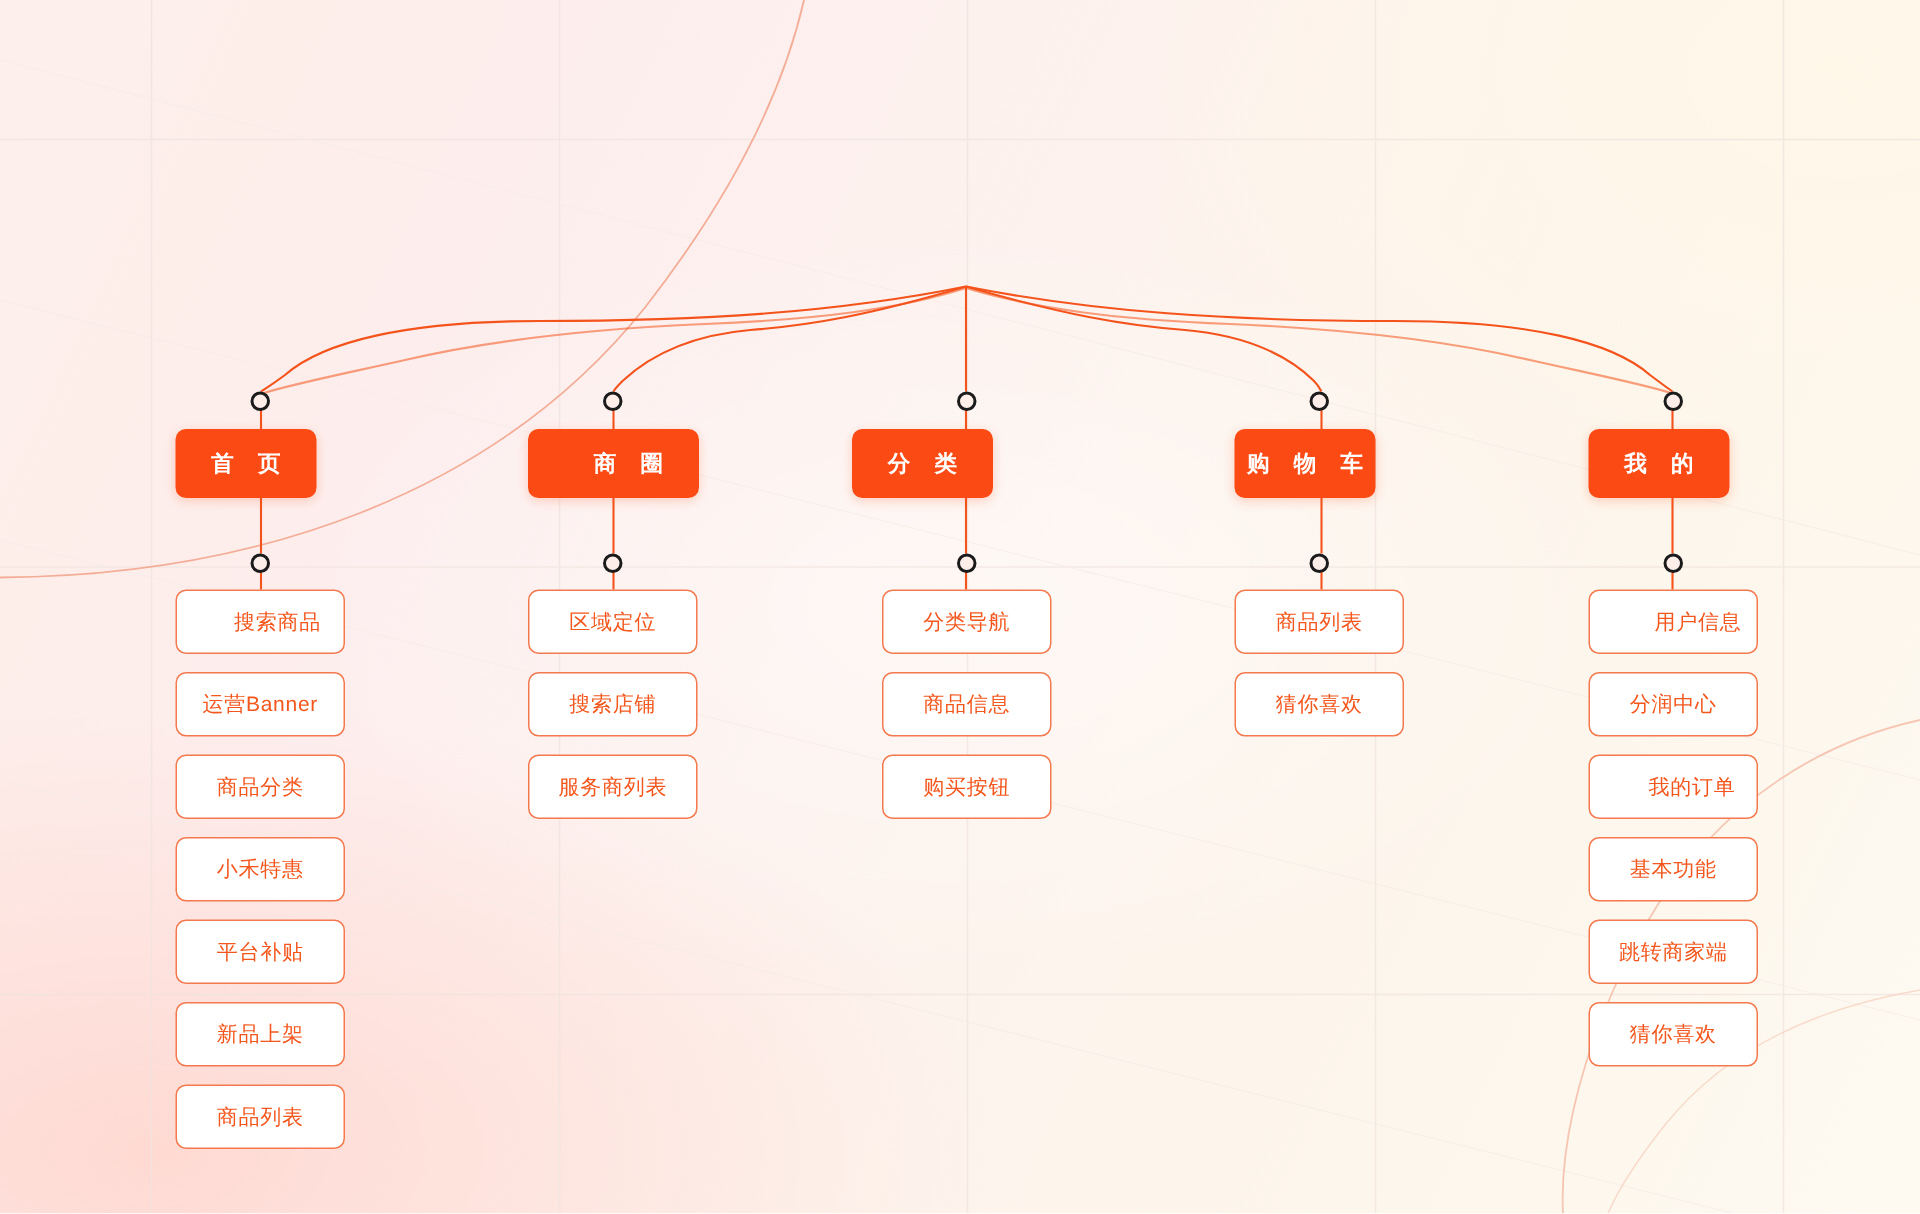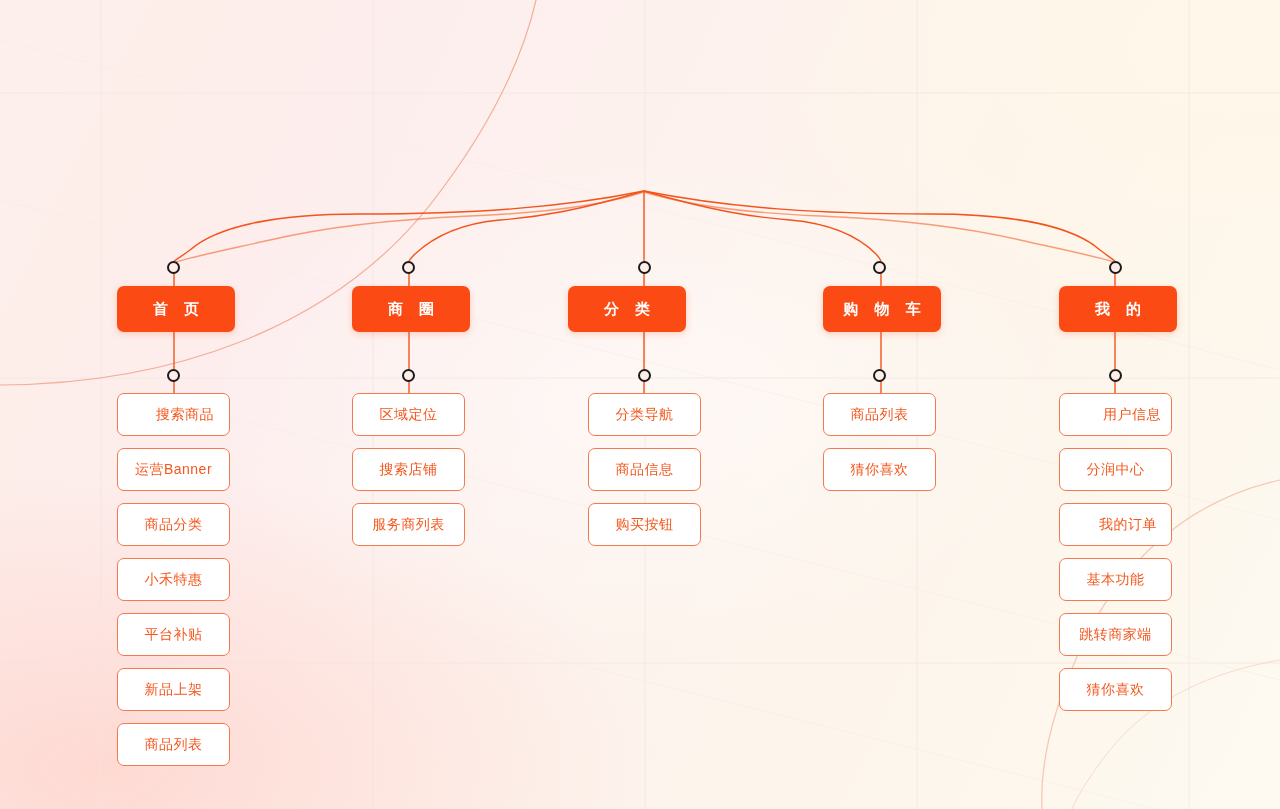--- a/index.html
+++ b/index.html
@@ -122,21 +122,21 @@
     bottom: 28px;
     width: 55px;
     height: 11px;
     border-bottom: 2px solid #ffffff;
     border-radius: 0 0 48% 48%;
   }
 
   
   .l1-node {
     position: absolute;
-    width: 118px;
+    width: 94px;
     height: 46px;
     border-radius: 7px;
     background: #fb4a14;
     color: #ffffff;
     font-size: 15px;
     font-weight: 700;
     letter-spacing: 6px;
     text-indent: 6px;
     display: flex;
     align-items: center;
@@ -263,21 +263,21 @@
       <div class="leaf-node" style="left: 117px; top: 613px;">
         <span>平台补贴</span>
       </div>
       <div class="leaf-node" style="left: 117px; top: 668px;">
         <span>新品上架</span>
       </div>
       <div class="leaf-node" style="left: 117px; top: 723px;">
         <span>商品列表</span>
       </div>
       <div class="ring" style="left: 402px; top: 261px;"></div>
-      <div class="l1-node" style="left: 352px; top: 286px;">
+      <div class="l1-node" style="left: 352px; top: 286px; padding-left: 20px;">
         <span>商  圈</span>
       </div>
       <div class="ring" style="left: 402px; top: 369px;"></div>
       <div class="leaf-node" style="left: 352px; top: 393px;">
         <span>区域定位</span>
       </div>
       <div class="leaf-node" style="left: 352px; top: 448px;">
         <span>搜索店铺</span>
       </div>
       <div class="leaf-node" style="left: 352px; top: 503px;">

